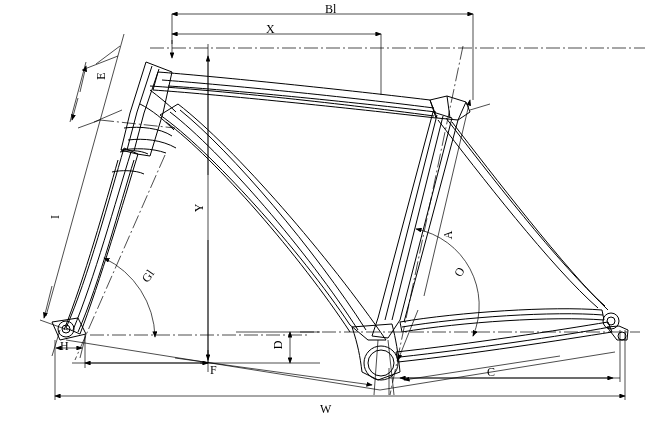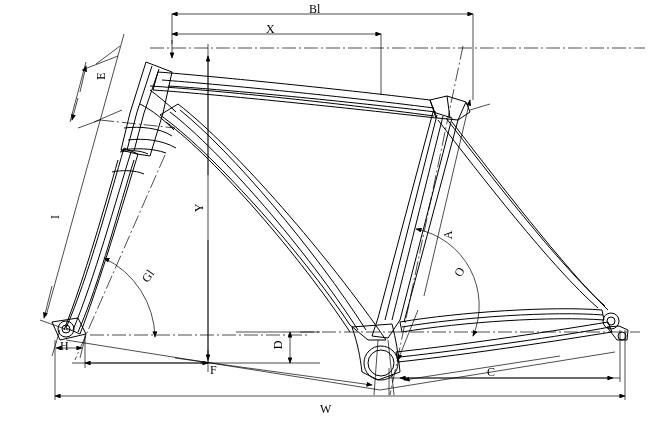--- a/index.html
+++ b/index.html
@@ -162,21 +162,21 @@
       <line x1="625" y1="330" x2="625" y2="400"></line>
       <line x1="55" y1="396" x2="625" y2="396" marker-start="url(#ahs)" marker-end="url(#ah)"></line>
 
       <line x1="175" y1="358" x2="372" y2="385" marker-end="url(#ah)"></line>
       <line x1="404" y1="380" x2="560" y2="356" marker-start="url(#ahs)"></line>
       <line x1="378" y1="340" x2="374" y2="395"></line>
       <line x1="388" y1="340" x2="394" y2="395"></line>
     </g>
   </svg>
 
-  <div class="dlabel" style="left:309px;top:3px;">Bl</div>
+  <div class="dlabel" style="left:325px;top:3px;">Bl</div>
   <div class="dlabel" style="left:266px;top:23px;">X</div>
   <div class="dlabel rot90" style="left:97px;top:70px;">E</div>
   <div class="dlabel rot90" style="left:195px;top:202px;">Y</div>
   <div class="dlabel rot90" style="left:53px;top:211px;">I</div>
   <div class="dlabel" style="left:142px;top:270px;transform:rotate(-55deg);">Gl</div>
   <div class="dlabel" style="left:60px;top:340px;">H</div>
   <div class="dlabel rot90" style="left:444px;top:229px;">A</div>
   <div class="dlabel" style="left:455px;top:266px;transform:rotate(-60deg);">O</div>
   <div class="dlabel" style="left:487px;top:366px;">C</div>
   <div class="dlabel rot90" style="left:274px;top:339px;">D</div>

